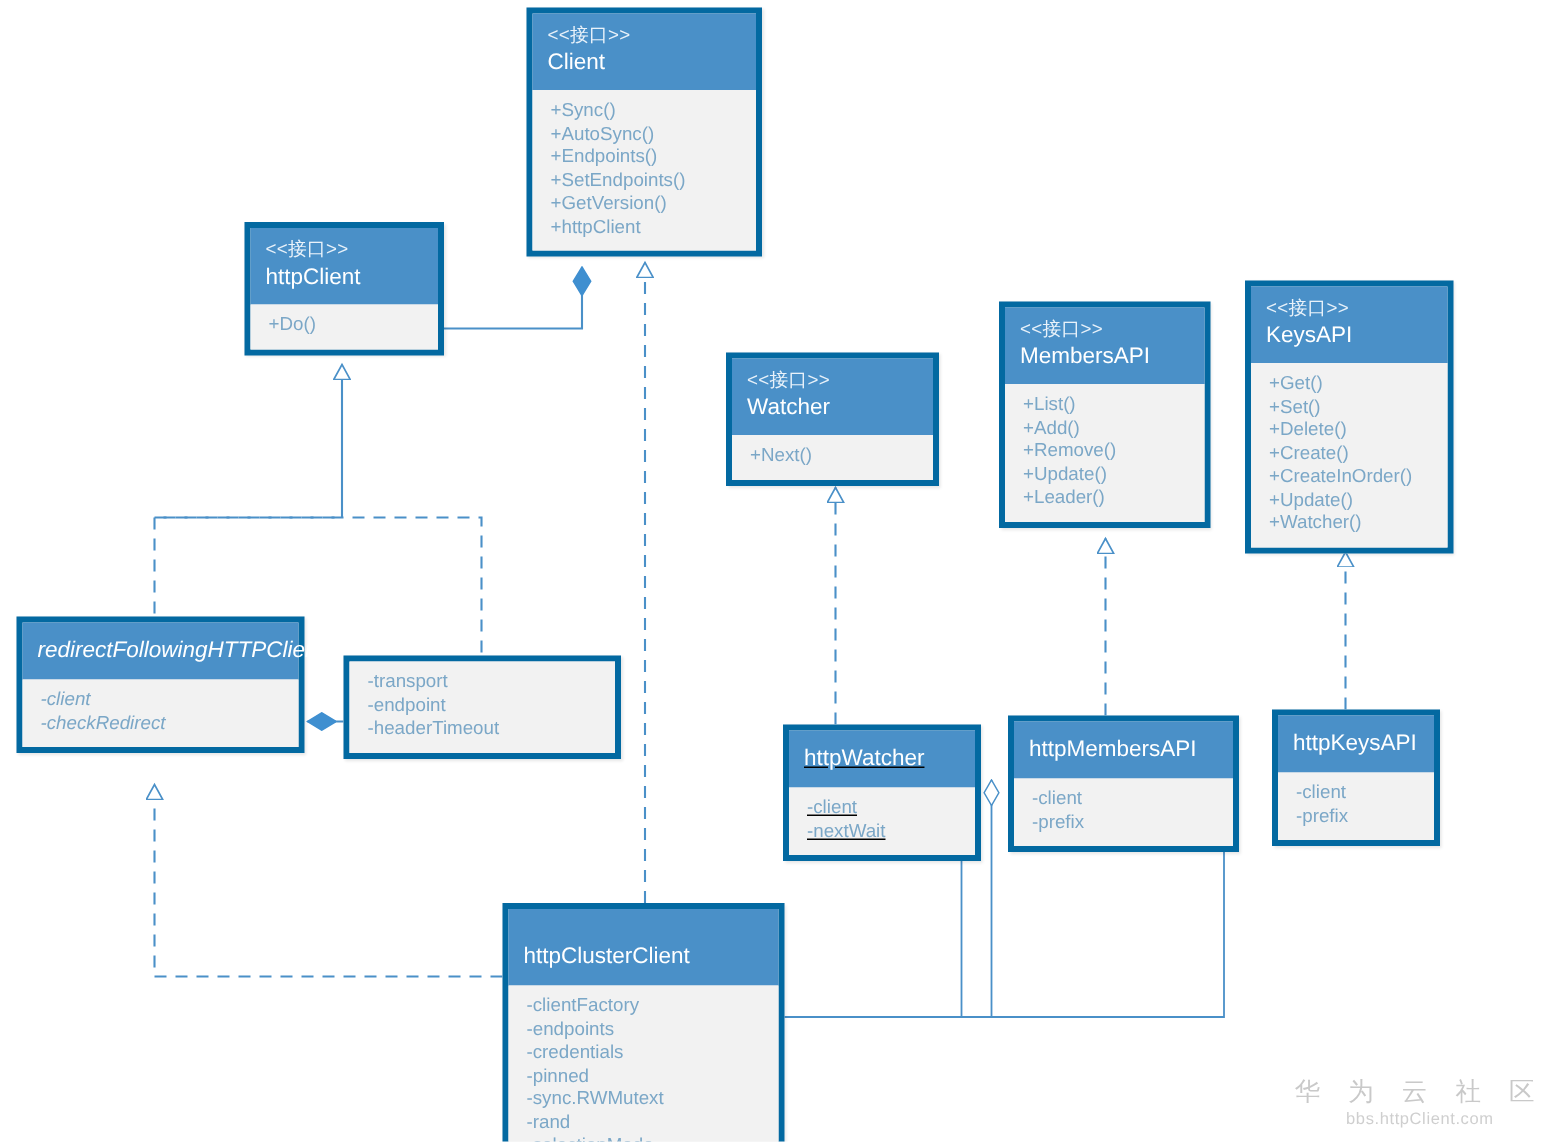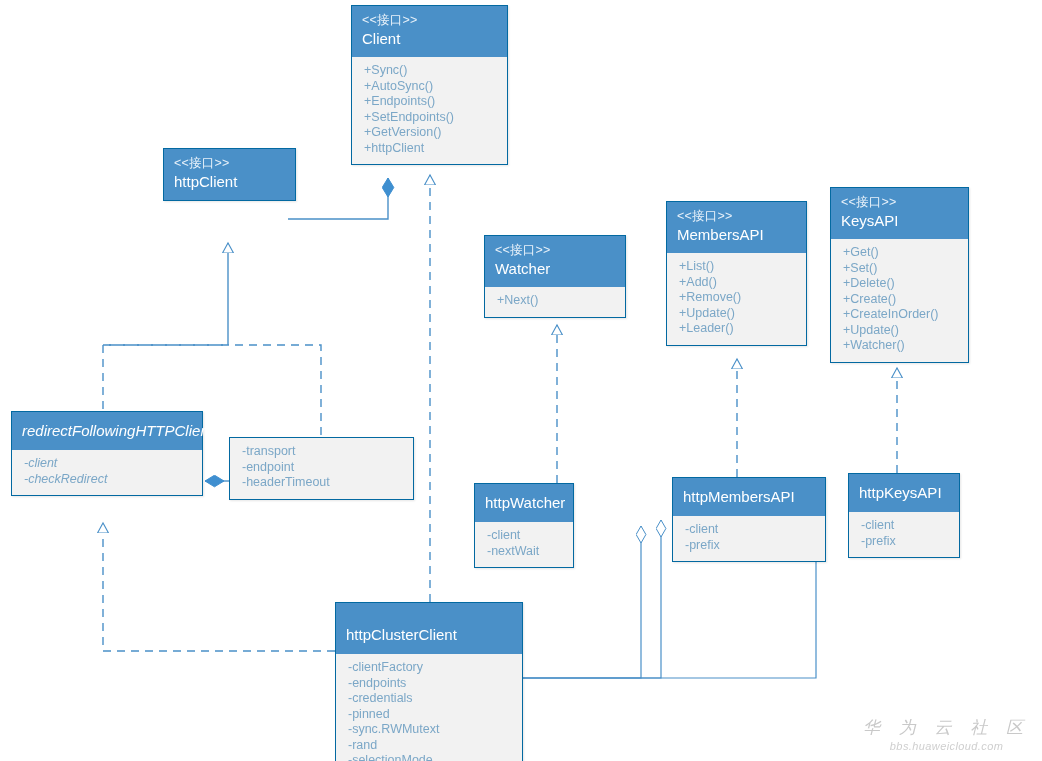--- a/index.html
+++ b/index.html
@@ -1,28 +1,28 @@
 <!DOCTYPE html>
 <html><head>
 <meta charset="utf-8">
 <style>
   html,body{margin:0;padding:0;background:#ffffff;}
   body{width:1042px;height:761px;overflow:hidden;font-family:"Liberation Sans","DejaVu Sans",sans-serif;}
   #canvas{position:relative;width:1042px;height:761px;background:#ffffff;}
   svg.links{position:absolute;left:0;top:0;width:1042px;height:761px;pointer-events:none;}
 
   .uml-class{position:absolute;box-sizing:border-box;background:#f2f2f2;
-    border:1px solid #0369a1;box-shadow:1px 1px 2px rgba(0,0,0,.10);}
+    border:4px solid #0369a1;box-shadow:1px 1px 2px rgba(0,0,0,.10);}
   .uml-head{background:#4a90c8;color:#ffffff;padding:6px 10px 8px 10px;box-sizing:border-box;}
   .stereotype{font-size:12.5px;line-height:17px;color:#e9f2fa;letter-spacing:.2px;}
   .cls-name{font-size:15px;line-height:20px;color:#ffffff;}
   .uml-body{padding:6px 10px 8px 12px;box-sizing:border-box;background:#f2f2f2;}
   .member{font-size:12.5px;line-height:15.5px;color:#7ba7c7;white-space:nowrap;}
 
-  .watermark{position:absolute;right:12px;bottom:8px;text-align:center;color:#c9c9c9;font-style:italic;}
+  .watermark{position:absolute;right:12px;bottom:8px;text-align:center;color:#c9c9c9;}
   .wm-cn{font-size:17px;letter-spacing:7px;line-height:22px;}
   .wm-url{font-size:11px;letter-spacing:.4px;line-height:14px;color:#cfcfcf;}
 </style>
 </head>
 <body>
 
 <div id="canvas">
 
   <svg class="links" viewBox="0 0 1042 761" xmlns="http://www.w3.org/2000/svg">
     <defs>
@@ -91,20 +91,23 @@
       <div class="member">+GetVersion()</div>
       <div class="member">+httpClient</div>
     </div>
   </div>
 
   <div class="uml-class" style="left:163px;top:148px;width:133px;">
     <div class="uml-head">
       <div class="stereotype">&lt;&lt;接口&gt;&gt;</div>
       <div class="cls-name">httpClient</div>
     </div>
+    <div class="uml-body">
+      <div class="member">+Do()</div>
+    </div>
   </div>
 
   <div class="uml-class" style="left:484px;top:235px;width:142px;">
     <div class="uml-head">
       <div class="stereotype">&lt;&lt;接口&gt;&gt;</div>
       <div class="cls-name">Watcher</div>
     </div>
     <div class="uml-body">
       <div class="member">+Next()</div>
     </div>
@@ -151,21 +154,21 @@
   </div>
 
   <div class="uml-class" style="left:229px;top:437px;width:185px;">
     <div class="uml-body">
       <div class="member">-transport</div>
       <div class="member">-endpoint</div>
       <div class="member">-headerTimeout</div>
     </div>
   </div>
 
-  <div class="uml-class" style="left:474px;top:483px;width:100px;">
+  <div class="uml-class" style="left:522px;top:483px;width:132px;text-decoration:underline;">
     <div class="uml-head" style="padding-top:9px;padding-bottom:9px;">
       <div class="cls-name">httpWatcher</div>
     </div>
     <div class="uml-body">
       <div class="member">-client</div>
       <div class="member">-nextWait</div>
     </div>
   </div>
 
   <div class="uml-class" style="left:672px;top:477px;width:154px;">
@@ -198,16 +201,16 @@
       <div class="member">-credentials</div>
       <div class="member">-pinned</div>
       <div class="member">-sync.RWMutext</div>
       <div class="member">-rand</div>
       <div class="member">-selectionMode</div>
     </div>
   </div>
 
   <div class="watermark">
     <div class="wm-cn">华 为 云 社 区</div>
-    <div class="wm-url">bbs.huaweicloud.com</div>
+    <div class="wm-url">bbs.httpClient.com</div>
   </div>
 
 </div>
 
 </body></html>

